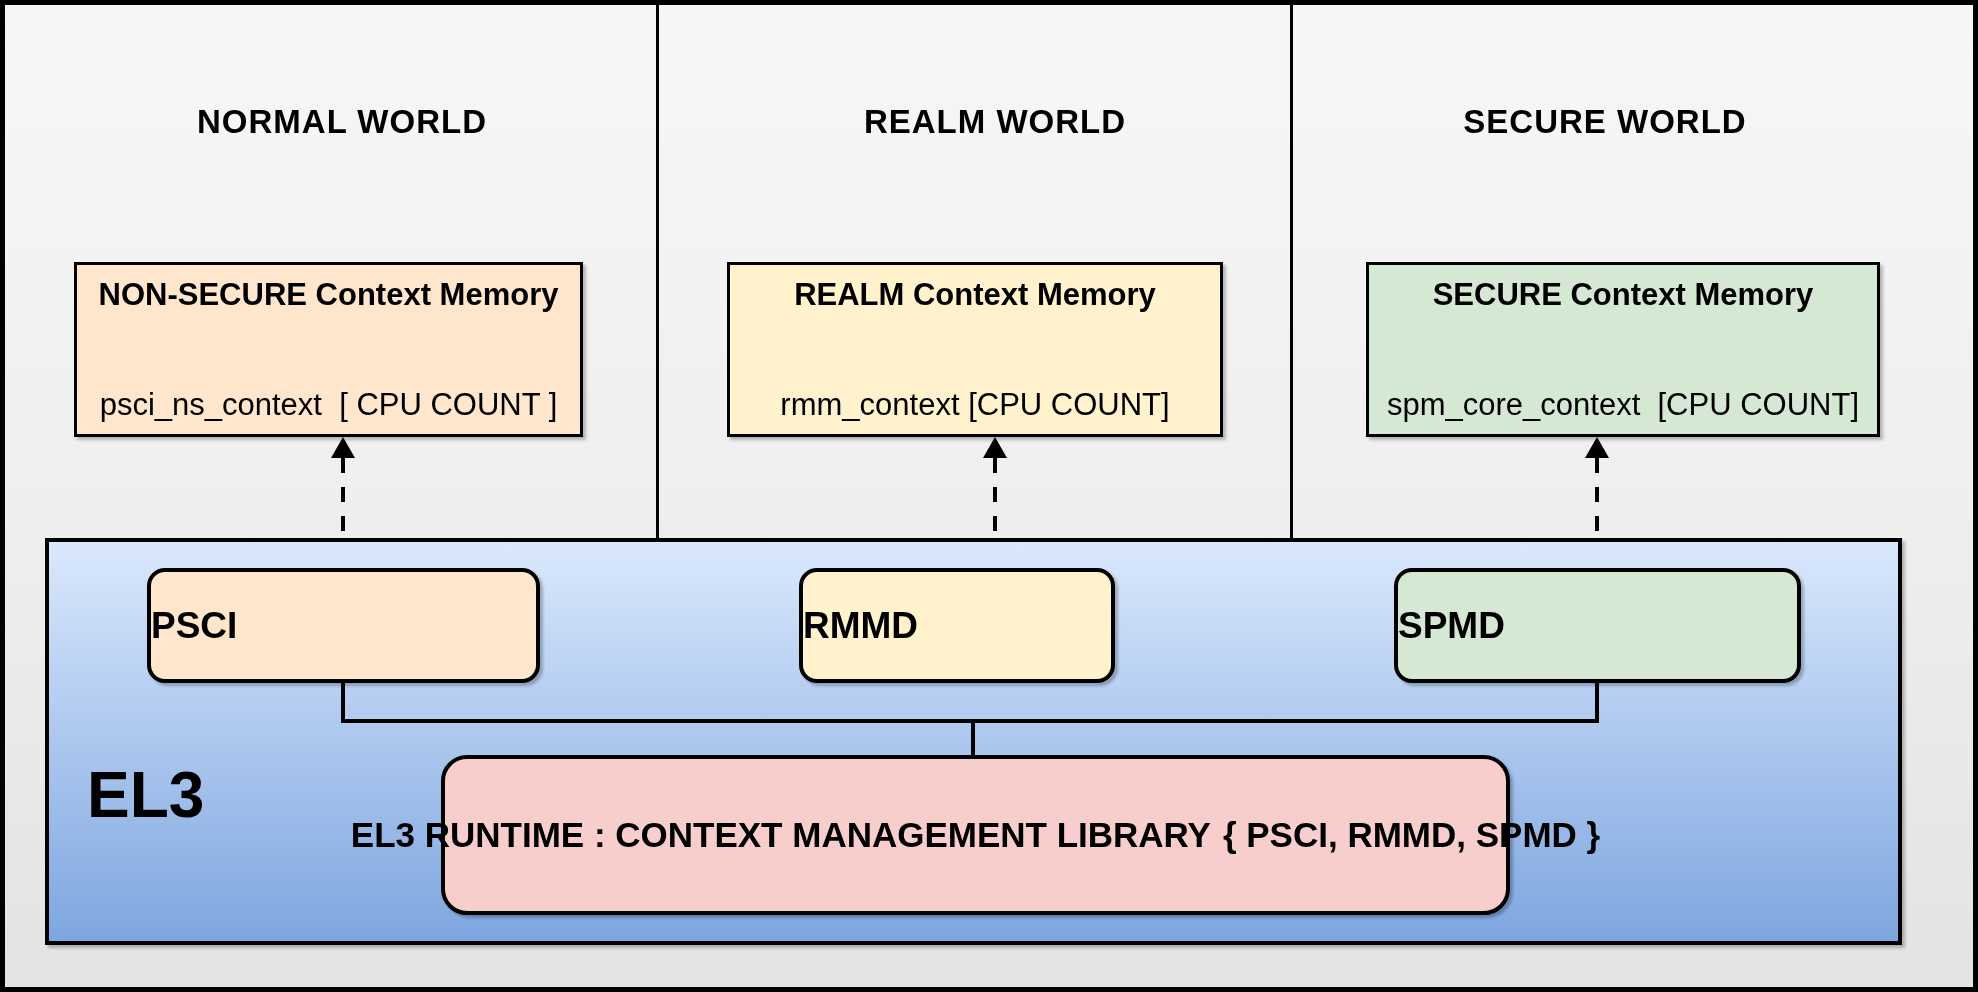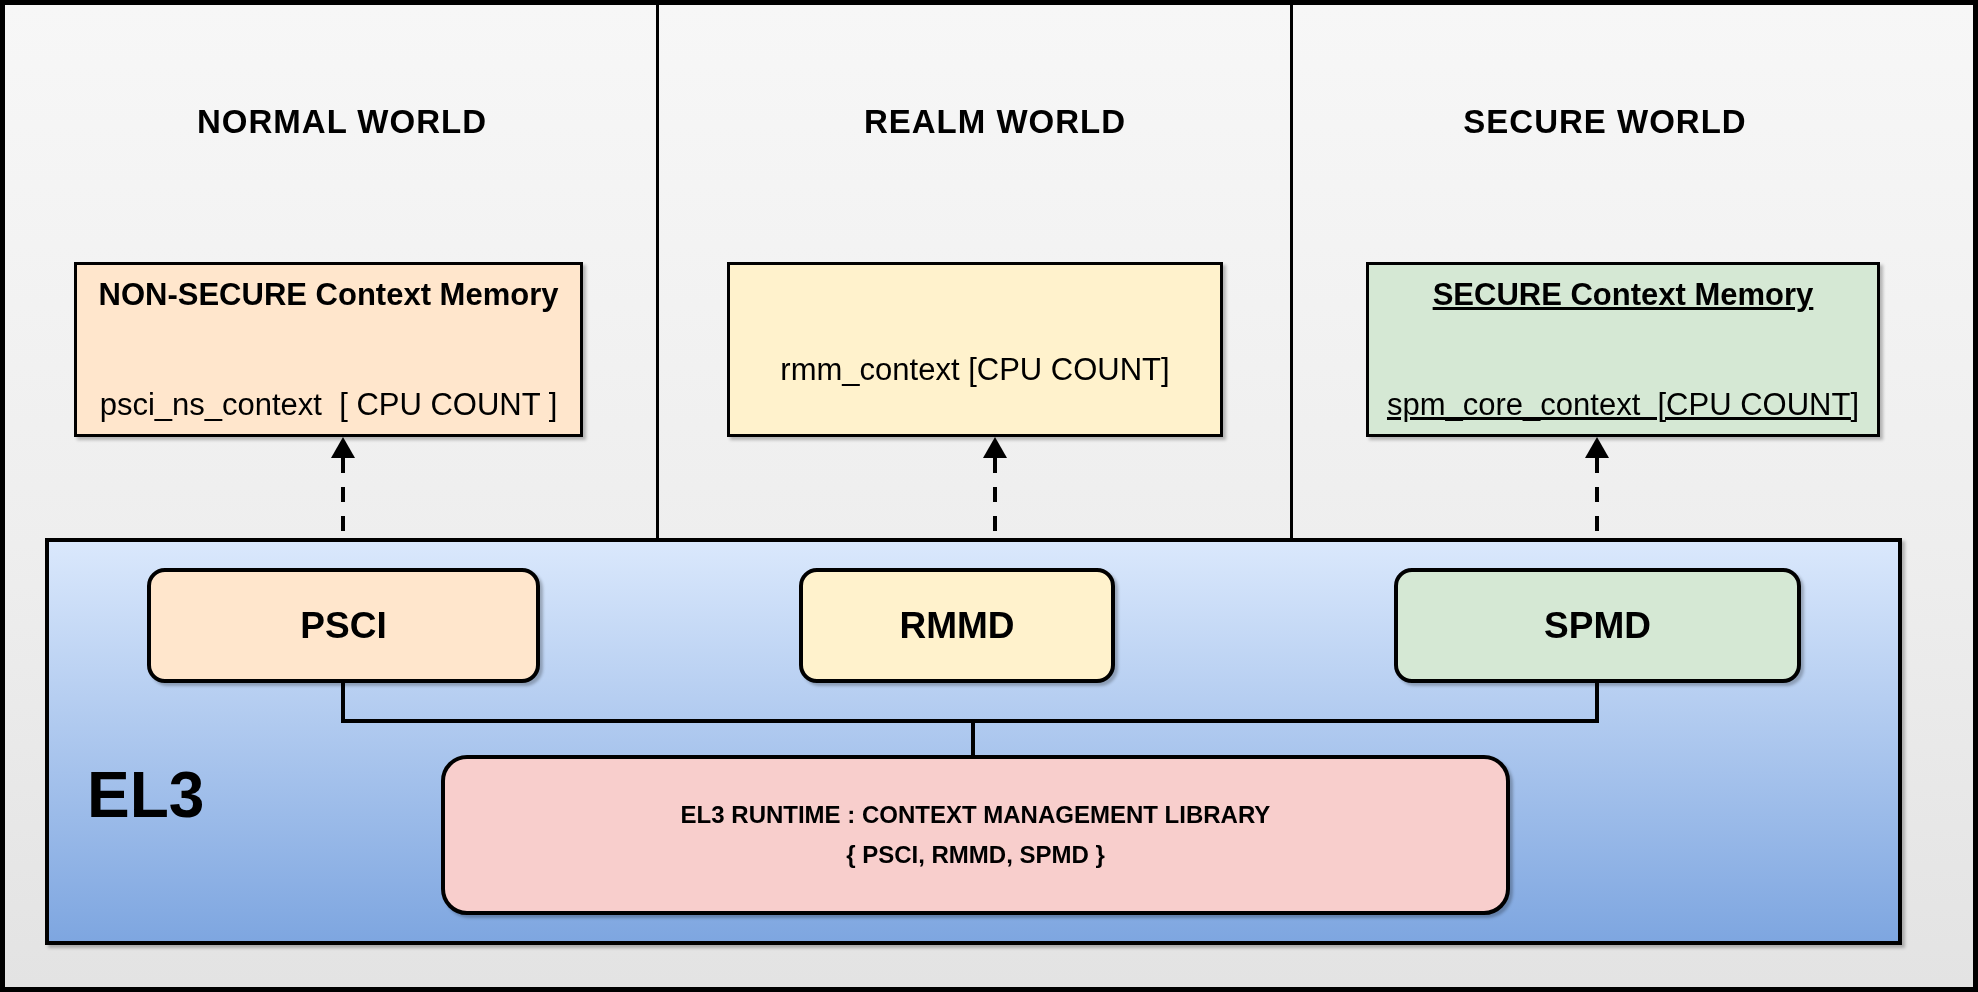--- a/index.html
+++ b/index.html
@@ -48,33 +48,33 @@
     box-shadow:3px 3px 3px rgba(0,0,0,0.25);
     z-index:1;
   }
   #el3-label{
     position:absolute;left:82px;top:753px;
     font-size:64px;font-weight:bold;z-index:2;
   }
   .module-box{
     position:absolute;top:563px;height:115px;
     box-sizing:border-box;border:4px solid #000;border-radius:18px;
-    display:flex;align-items:center;justify-content:center;
+    display:flex;align-items:center;justify-content:flex-start;
     font-size:37px;font-weight:bold;
     box-shadow:3px 3px 3px rgba(0,0,0,0.25);
     z-index:2;
   }
   .connector{position:absolute;background:#000;z-index:2;}
   #runtime-box{
     position:absolute;left:436px;top:750px;width:1069px;height:160px;
     box-sizing:border-box;border:4px solid #000;border-radius:26px;
     background:#f8cecc;
-    display:flex;flex-direction:column;align-items:center;justify-content:center;
+    display:flex;flex-direction:row;align-items:center;justify-content:center;
     gap:12px;
-    font-size:24px;font-weight:bold;
+    font-size:35px;font-weight:bold;
     box-shadow:3px 3px 3px rgba(0,0,0,0.25);
     z-index:2;
     white-space:pre;
   }
 </style>
 </head>
 <body>
 
 <div id="canvas">
 
@@ -83,23 +83,24 @@
 
   <div class="world-title" style="left:37px;">NORMAL WORLD</div>
   <div class="world-title" style="left:690px;">REALM WORLD</div>
   <div class="world-title" style="left:1300px;">SECURE WORLD</div>
 
   <div class="mem-box orange" style="left:69px;width:509px;">
     <div class="mem-title">NON-SECURE Context Memory</div>
     <div class="mem-var">psci_ns_context  [ CPU COUNT ]</div>
   </div>
   <div class="mem-box yellow" style="left:722px;width:496px;">
+    <div class="mem-title">REALM Context Memory</div>
     <div class="mem-var">rmm_context [CPU COUNT]</div>
   </div>
-  <div class="mem-box green" style="left:1361px;width:514px;text-decoration:underline;">
+  <div class="mem-box green" style="left:1361px;width:514px;">
     <div class="mem-title">SECURE Context Memory</div>
     <div class="mem-var">spm_core_context  [CPU COUNT]</div>
   </div>
 
   <div class="arrow" style="left:325px;">
     <div class="tri-up"></div>
     <div class="dash-line"></div>
     <div class="tri-down"></div>
   </div>
   <div class="arrow" style="left:977px;">

